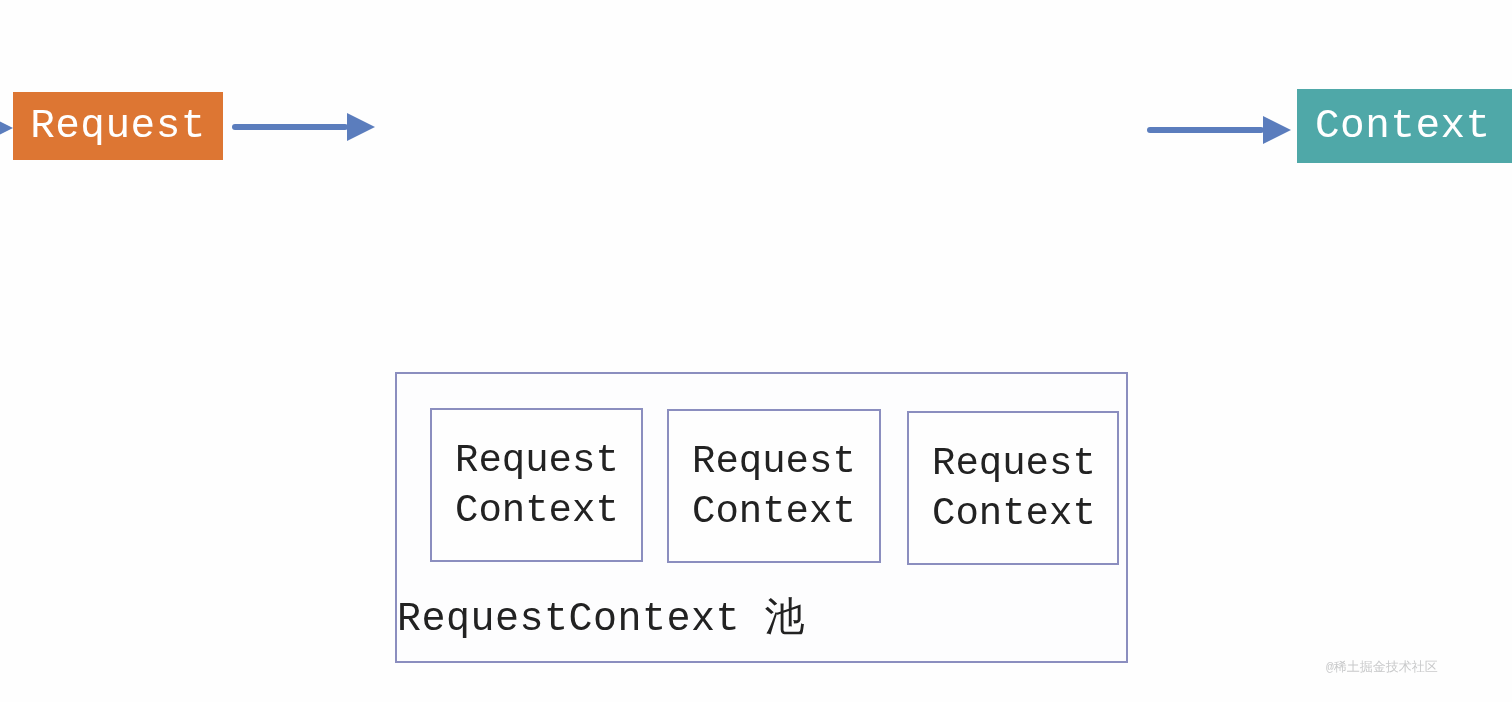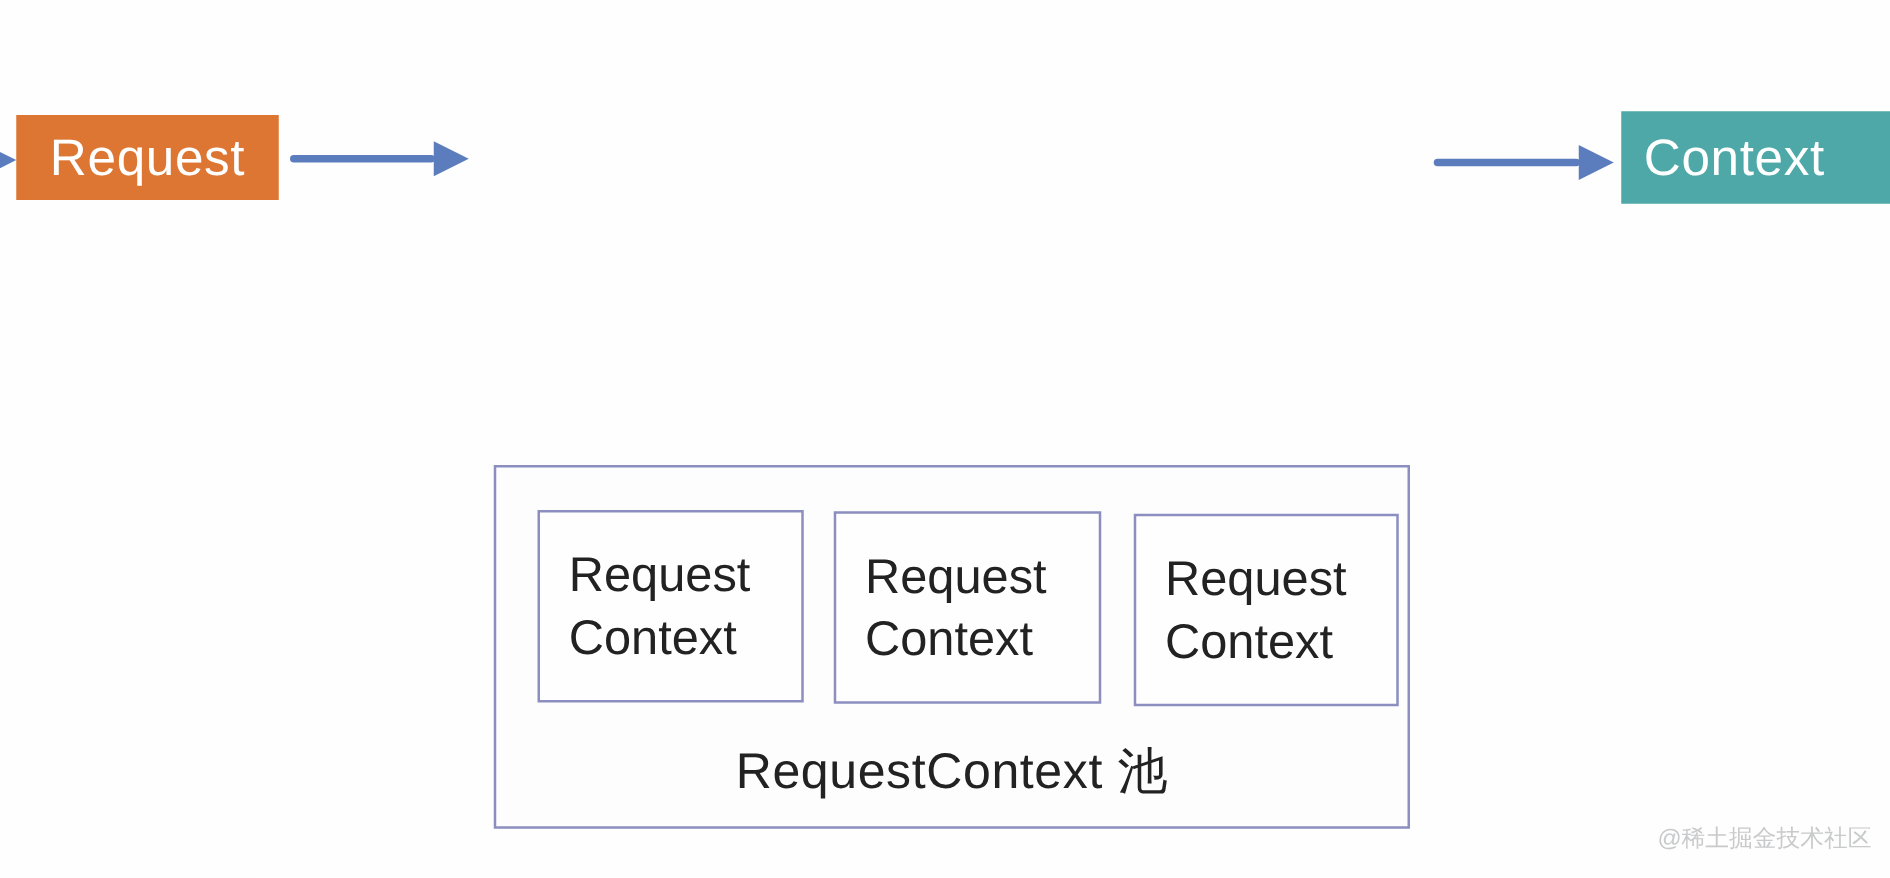--- a/index.html
+++ b/index.html
@@ -7,20 +7,21 @@
     padding: 0;
     background: #ffffff;
     font-family: "Liberation Sans", sans-serif;
   }
   .canvas {
     position: relative;
     width: 1512px;
     height: 702px;
     background: var(--bg, #fefefe);
     overflow: hidden;
+    font-family: Liberation Mono, monospace;
   }
 
   
   .node {
     position: absolute;
     display: flex;
     align-items: center;
     color: #ffffff;
     font-size: 41px;
     letter-spacing: 0.5px;
@@ -82,32 +83,31 @@
     padding: 26px 0 0 23px;
   }
   .ctx-1 { left: 33px;  top: 34px; width: 213px; height: 154px; }
   .ctx-2 { left: 270px; top: 35px; width: 214px; height: 154px; }
   .ctx-3 { left: 510px; top: 37px; width: 212px; height: 154px; }
 
   .pool-label {
     position: absolute;
     left: 0; right: 0;
     top: 215px;
-    text-align: center;
     color: var(--text, #222222);
     font-size: 40px;
     letter-spacing: 0.5px;
   }
 
   
   .watermark {
     position: absolute;
     left: 1326px; top: 658px;
     color: var(--watermark, #c9cacb);
-    font-size: 19px;
+    font-size: 13px;
     white-space: nowrap;
   }
 </style>
 </head>
 <body>
 
 <div class="canvas">
 
   <div class="arrow-head arrow0-head"></div>
 

